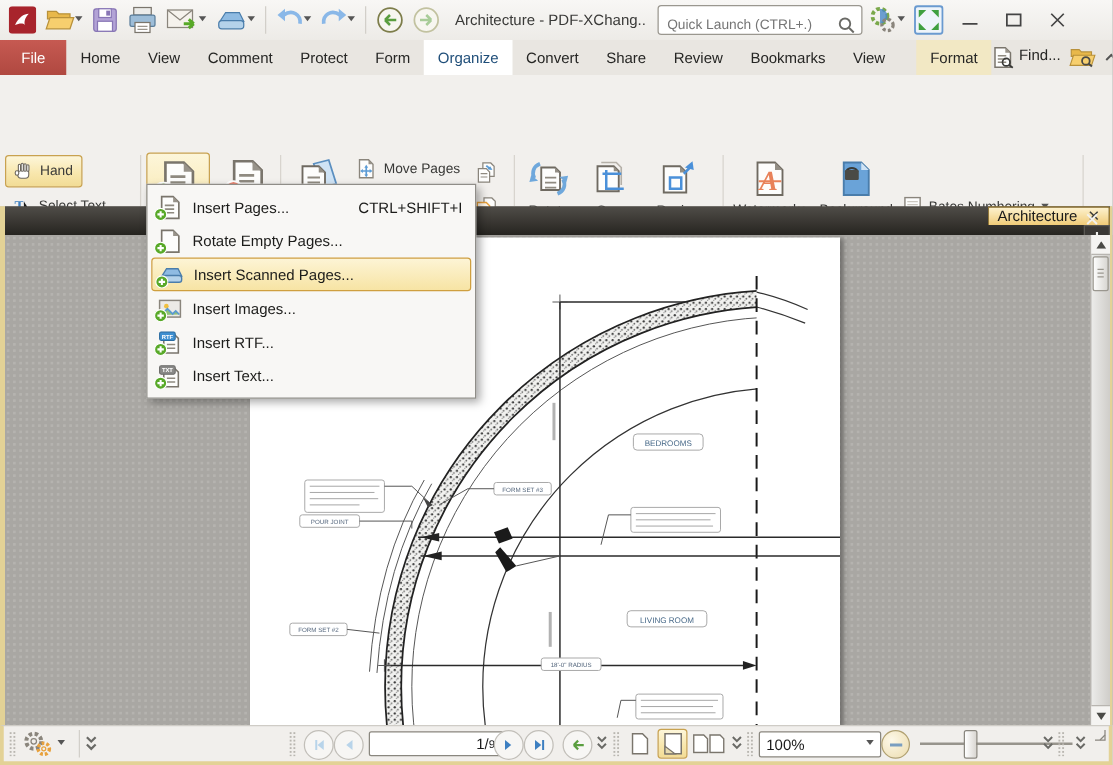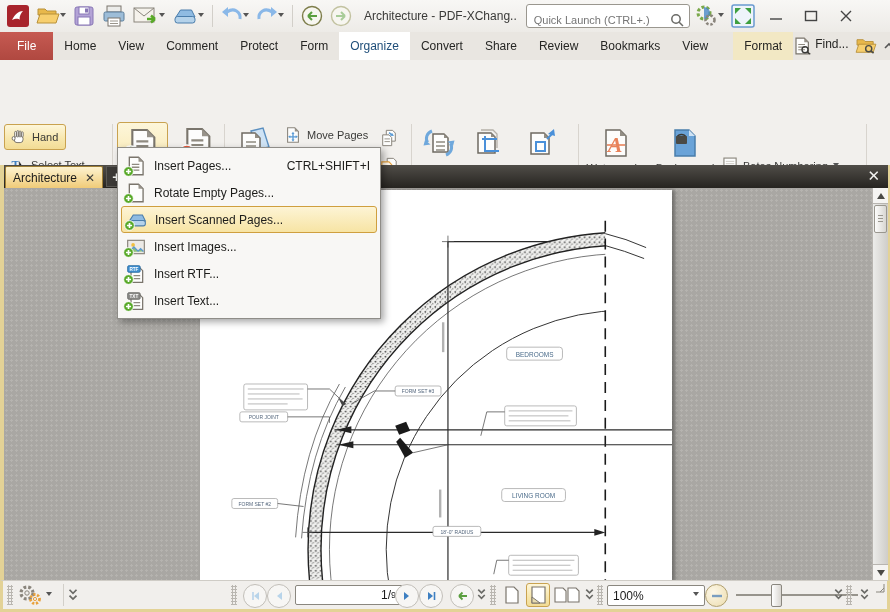--- a/index.html
+++ b/index.html
@@ -38,21 +38,21 @@
   .bigbtn{position:absolute;top:62px;height:84px;width:52px;box-sizing:border-box;display:flex;flex-direction:column;
           align-items:center;padding-top:5px;font-size:11px;color:#3a3a38;text-align:center;line-height:13px;}
   .smbtn{position:absolute;height:24px;display:flex;align-items:center;gap:5px;font-size:11px;color:#3a3a38;white-space:nowrap;}
   .toolbtn{position:absolute;height:26px;box-sizing:border-box;display:flex;align-items:center;gap:5px;font-size:11px;color:#3a3a38;padding:0 6px;}
   .gplabel{position:absolute;top:148px;font-size:11px;color:#8d8678;text-align:center;}
   .ico{position:relative;display:inline-block;flex:none;}
   .ico .bdg{position:absolute;left:-14%;bottom:-8%;width:55%;height:55%;}
 
   
   .doctabs{position:absolute;top:165px;left:0;right:0;height:23px;background:linear-gradient(#504d48,#262420);
-           display:flex;align-items:flex-end;box-sizing:border-box;border-left:4px solid #e3d296;border-right:2px solid #e3d296;}
+           display:flex;align-items:flex-end;box-sizing:border-box;border-left:4px solid #e3d296;border-right:2px solid #e3d296;flex-direction:column;}
   .dtab{height:21px;margin-left:1px;padding:0 7px;display:flex;align-items:center;gap:8px;font-size:12px;color:#1a1a1a;
         background:linear-gradient(#fdf2cf,#f0cb78);border:1px solid #9f7f35;border-bottom:none;border-radius:2px 2px 0 0;}
   .dtab .x{font-size:12px;color:#3a3a38;line-height:10px;}
   .plustab{width:19px;height:19px;margin-left:3px;margin-bottom:1px;background:#3b3936;border:1px solid #5a5853;color:#f0f0ee;
            display:flex;align-items:center;justify-content:center;font-size:15px;font-weight:bold;}
   .tabsX{position:absolute;right:8px;top:2px;color:#f2f2f0;font-size:15px;}
 
   
   .docarea{position:absolute;top:188px;left:0;right:0;height:392px;overflow:hidden;box-sizing:border-box;
            border-left:4px solid #e3d296;border-right:2px solid #e3d296;

